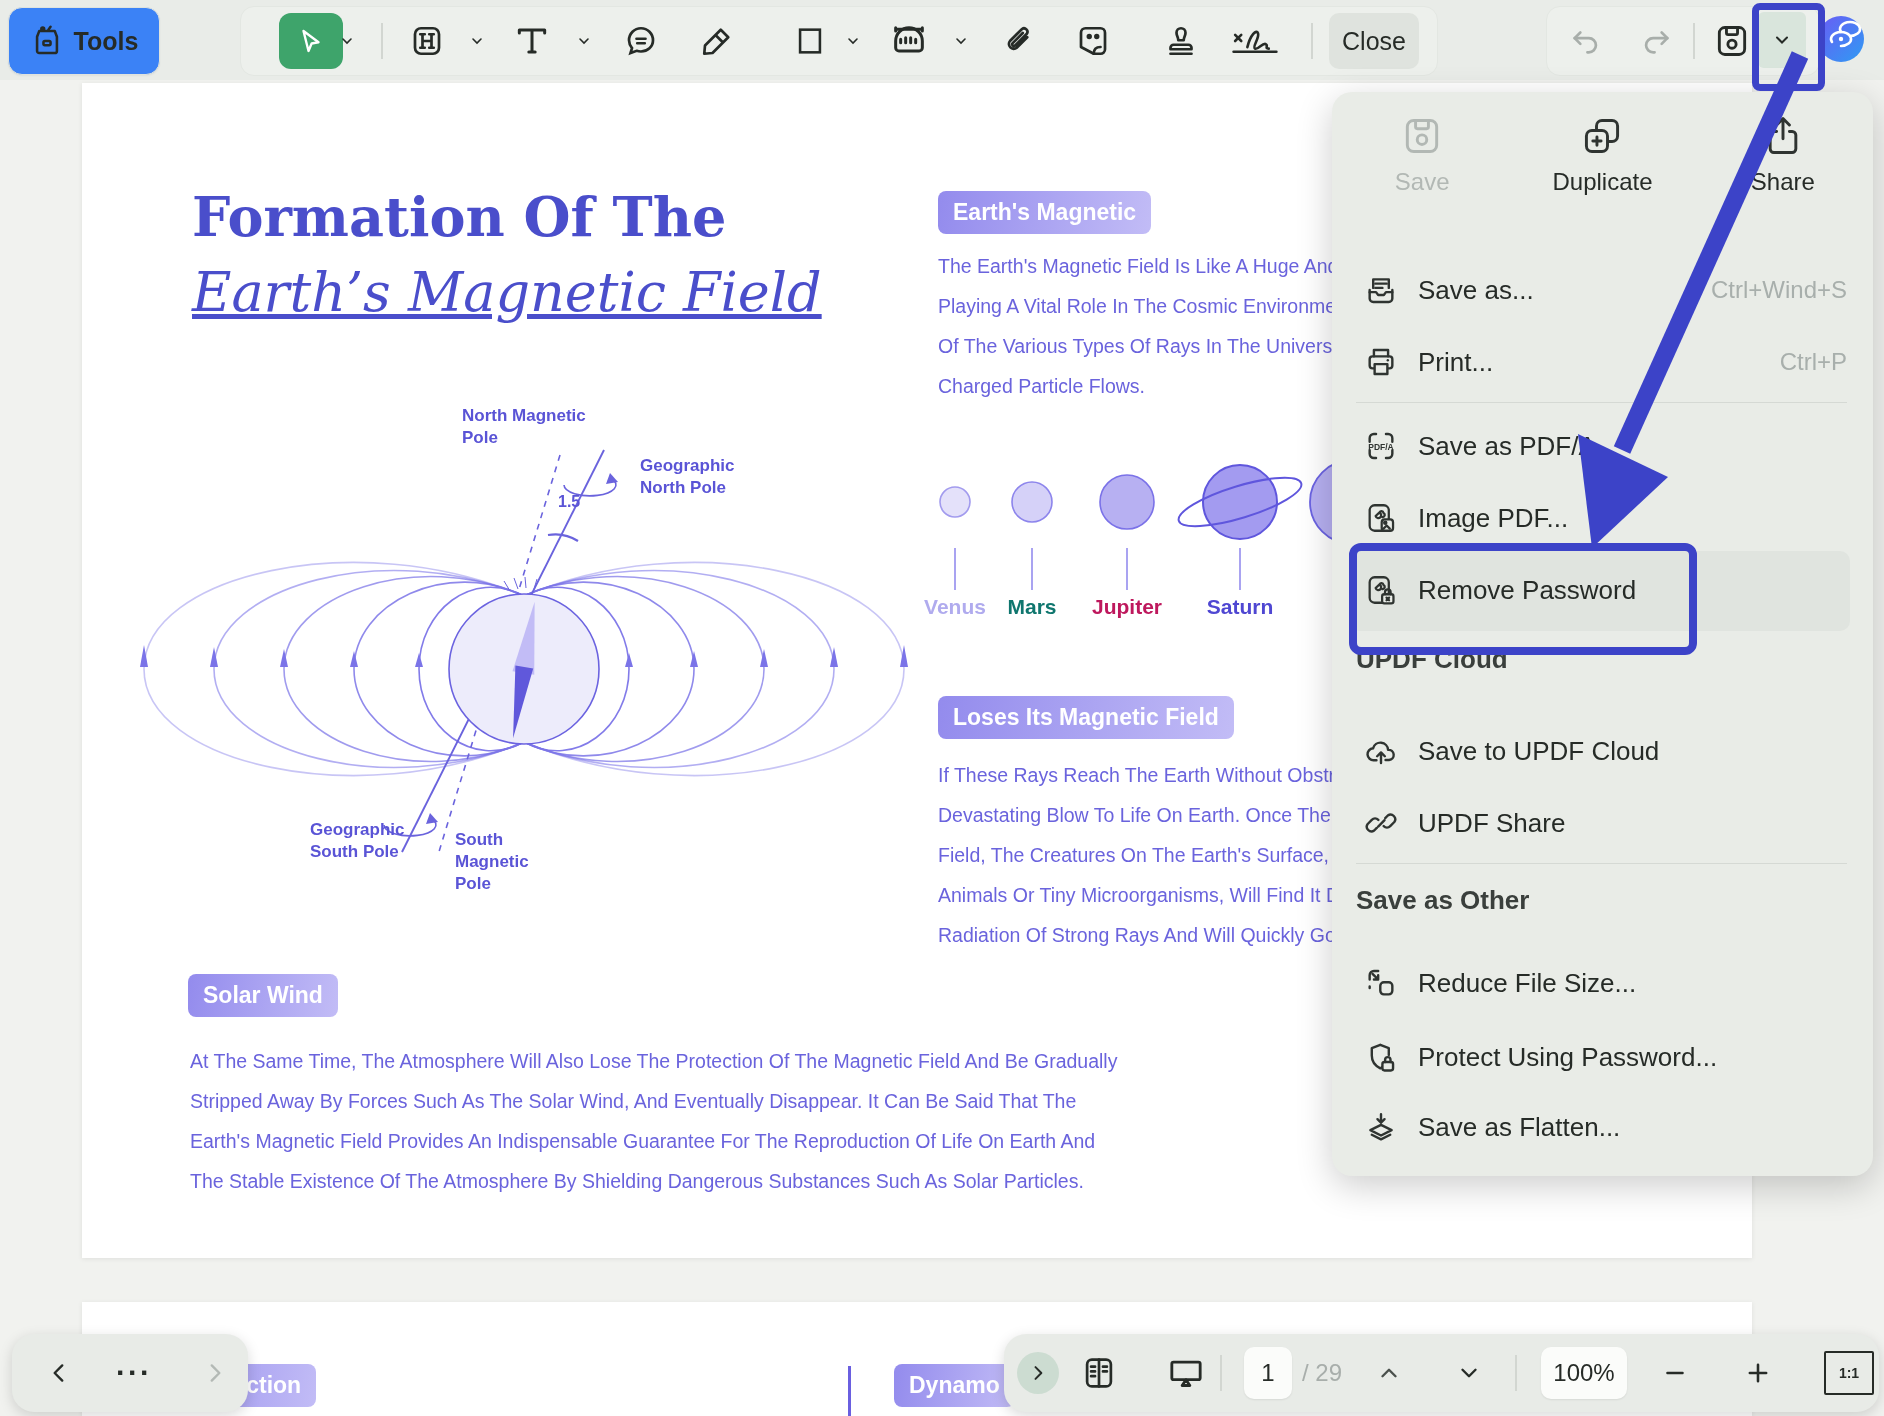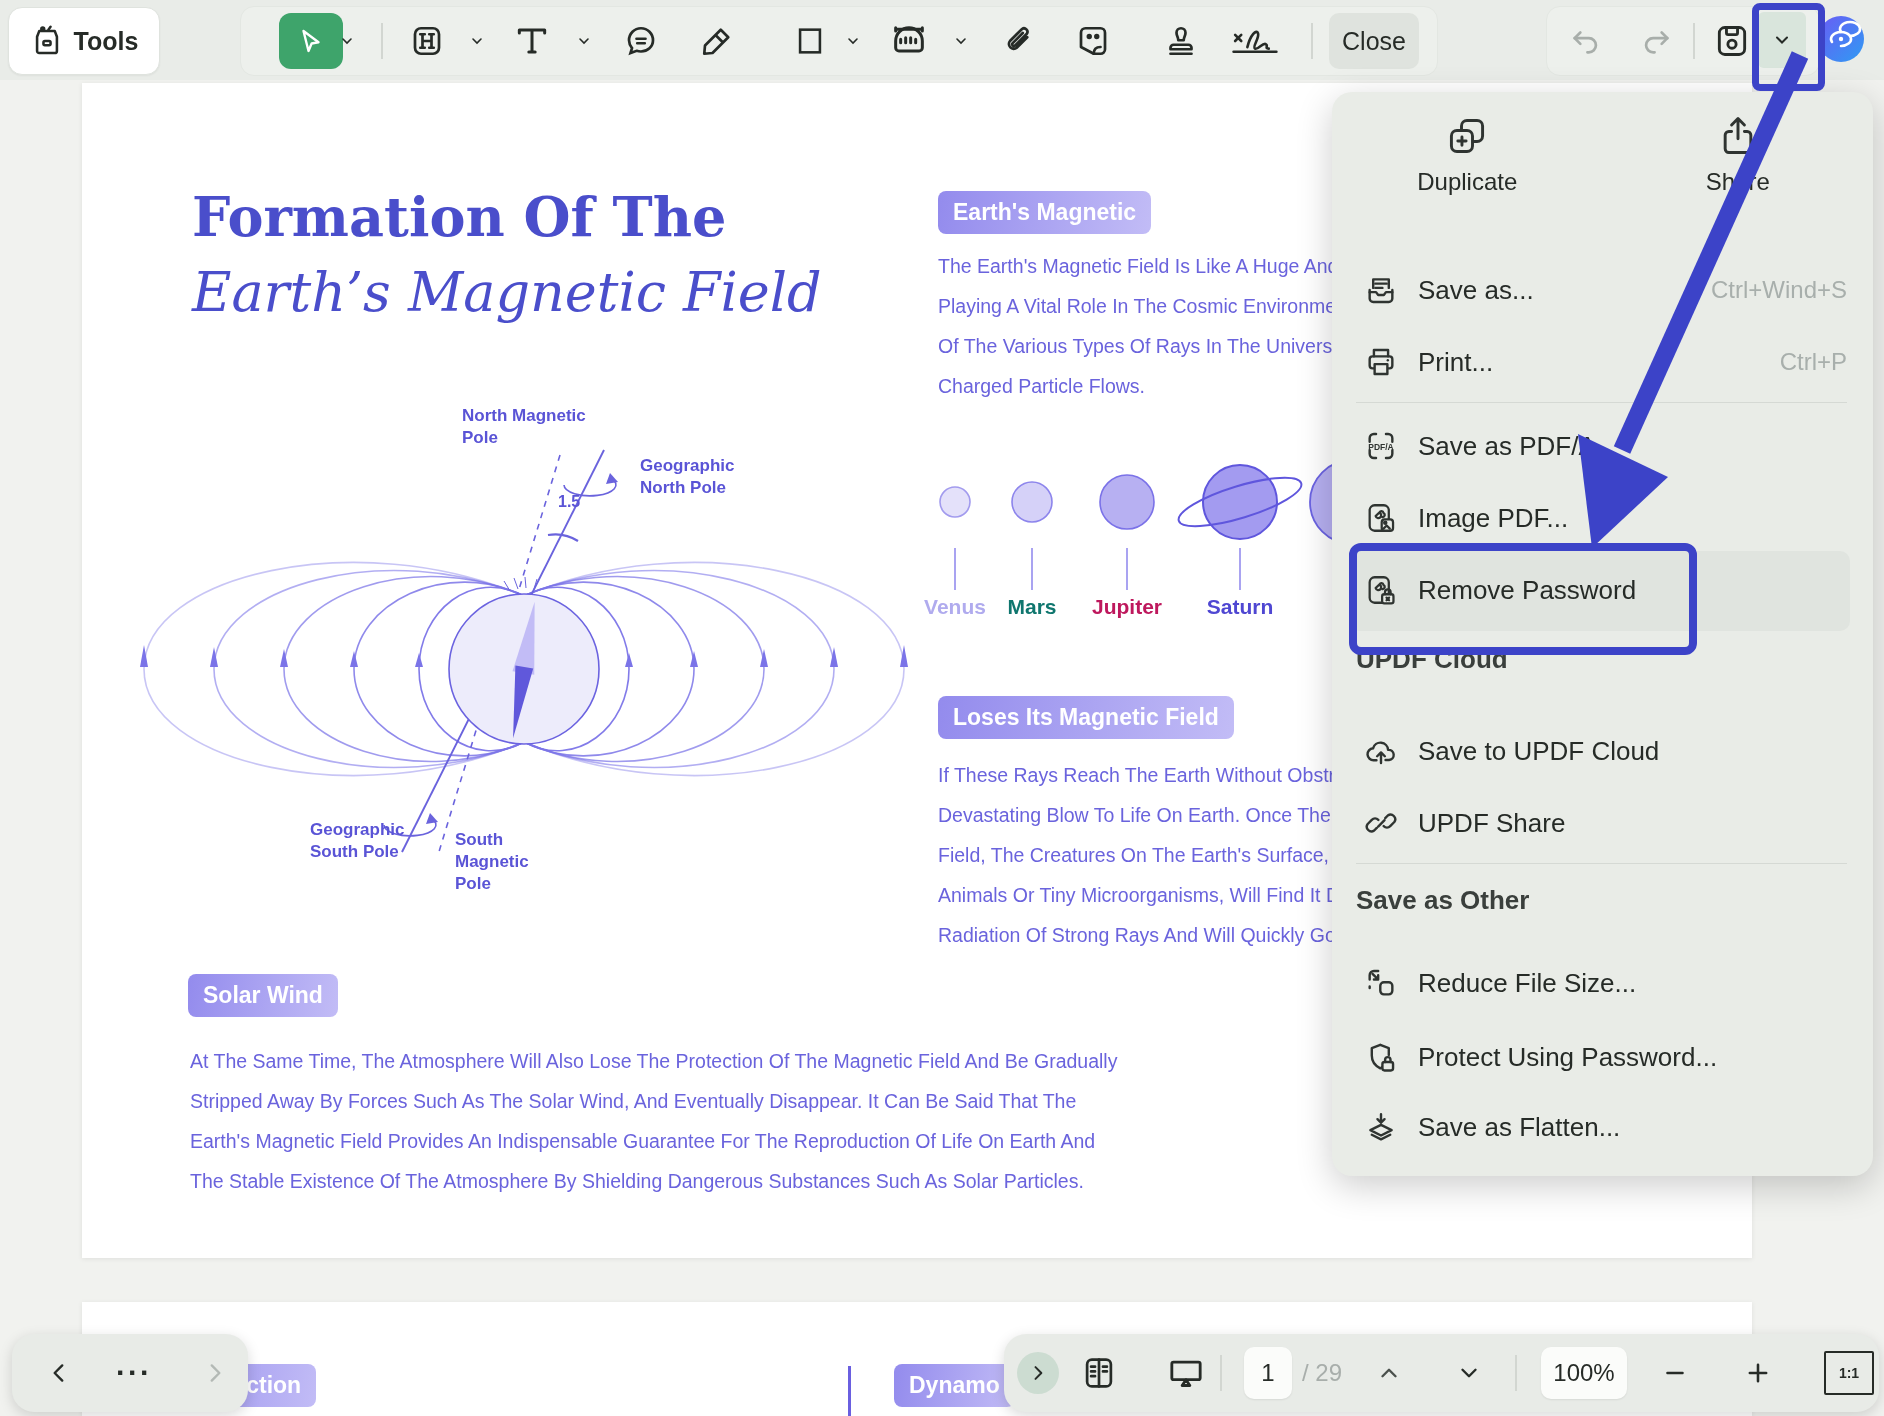--- a/index.html
+++ b/index.html
@@ -2,21 +2,21 @@
 <html><head>
 <meta charset="utf-8">
 <style>
   html,body{margin:0;padding:0;}
   body{width:1884px;height:1416px;position:relative;overflow:hidden;
        background:#f1f2ef;font-family:"Liberation Sans",sans-serif;color:#262b27;}
   svg{display:block}
   
   .toolbar{position:absolute;left:0;top:0;width:1884px;height:80px;background:#e9ece8;z-index:30;}
   .tools-btn{position:absolute;left:8px;top:7px;width:150px;height:66px;border-radius:14px;
-             background:#ffffff;border:1px solid #dfe3de;box-shadow:0 1px 2px rgba(0,0,0,.05);
+             background:#3b82f6;border:1px solid #dfe3de;box-shadow:0 1px 2px rgba(0,0,0,.05);
              display:flex;align-items:center;justify-content:center;gap:10px;}
   .tools-btn span{font-size:25px;font-weight:bold;}
   .tool-group{position:absolute;left:240px;top:6px;width:1196px;height:68px;border-radius:14px;
               background:#edf0ec;border:1px solid #e3e7e2;}
   .right-group{position:absolute;left:1546px;top:6px;width:272px;height:68px;border-radius:14px;
                background:#edf0ec;border:1px solid #e3e7e2;}
   .tb{position:absolute;top:50%;transform:translateY(-50%);display:flex;align-items:center;justify-content:center;cursor:default;}
   .tb-div{position:absolute;top:16px;width:2px;height:36px;background:#d2d6d1;}
   .green-btn{left:38px;width:64px;height:56px;top:6px;transform:none;border-radius:12px;background:#3ea46b;}
   .close-btn{left:1088px;width:90px;height:56px;top:6px;transform:none;border-radius:10px;background:#dfe3de;
@@ -26,21 +26,21 @@
   .sel-chev-btn{position:absolute;left:1758px;top:12px;width:48px;height:56px;border-radius:6px;background:#d9e5dc;
                 display:flex;align-items:center;justify-content:center;}
   
   .canvas{position:absolute;inset:80px 0 0 0;background:#f1f2ef;}
   .page{position:absolute;left:82px;width:1670px;background:#ffffff;box-shadow:0 1px 5px rgba(0,0,0,.08);}
   .page1{top:3px;height:1175px;}
   .page2{top:1222px;height:114px;}
   .doc-title{position:absolute;left:110px;top:96px;font-family:"DejaVu Serif",serif;color:#4a4ecb;
              font-size:54px;line-height:76px;}
   .doc-title .l1{font-weight:bold;}
-  .doc-title .l2{font-style:italic;}
+  .doc-title .l2{font-style:italic;text-decoration:underline;}
   .badge{position:absolute;background:linear-gradient(100deg,#938bed,#c2bcf6);color:#fff;
          font-weight:bold;font-size:23px;border-radius:8px;padding:8px 15px;white-space:nowrap;}
   .para{position:absolute;color:#6a63dd;font-size:19.5px;line-height:40px;white-space:nowrap;overflow:hidden;}
   .dlabel{position:absolute;color:#5a54d6;font-weight:bold;font-size:17px;line-height:22px;}
   .planet-label{position:absolute;transform:translateX(-50%);font-size:21px;white-space:nowrap;}
   .pl0{color:#b0abee;font-weight:bold}.pl1{color:#0f766e;font-weight:bold}
   .pl2{color:#be185d;font-weight:bold}.pl3{color:#4f47d2;font-weight:bold}
   .p2-badge{top:62px;}
   .p2-line{position:absolute;left:766px;top:64px;width:3px;height:50px;background:#6a5fe0;}
   
@@ -348,20 +348,28 @@
         </g>
       <circle cx="24" cy="24" r="2.2" fill="#fff"></circle>
     </svg>
   </div>
 </div>
 
 <div class="menu">
   <div class="hover-row"></div>
 
   <div class="m-actions">
+    <div class="m-action disabled">
+      <svg width="44" height="44" viewBox="0 0 24 24" fill="none" stroke="#b2b8b4" stroke-width="1.6" stroke-linecap="round" stroke-linejoin="round">
+        <rect x="4" y="3.5" width="16" height="17" rx="3.5"></rect>
+          <path d="M8.5 3.5h7v3.5a1 1 0 0 1-1 1h-5a1 1 0 0 1-1-1z"></path>
+          <circle cx="12" cy="14" r="2.6"></circle>
+        </svg>
+      <span>Save</span>
+    </div>
     <div class="m-action">
       <svg width="44" height="44" viewBox="0 0 24 24" fill="none" stroke="#2f3431" stroke-width="1.6" stroke-linecap="round" stroke-linejoin="round">
         <rect x="9" y="3.5" width="11.5" height="11.5" rx="3"></rect>
         <rect x="3.5" y="9" width="11.5" height="11.5" rx="3" fill="#e9ece7"></rect>
         <path d="M9.25 12.5v4.5M7 14.75h4.5"></path>
         </svg>
       <span>Duplicate</span>
     </div>
     <div class="m-action">
       <svg width="44" height="44" viewBox="0 0 24 24" fill="none" stroke="#2f3431" stroke-width="1.6" stroke-linecap="round" stroke-linejoin="round">

